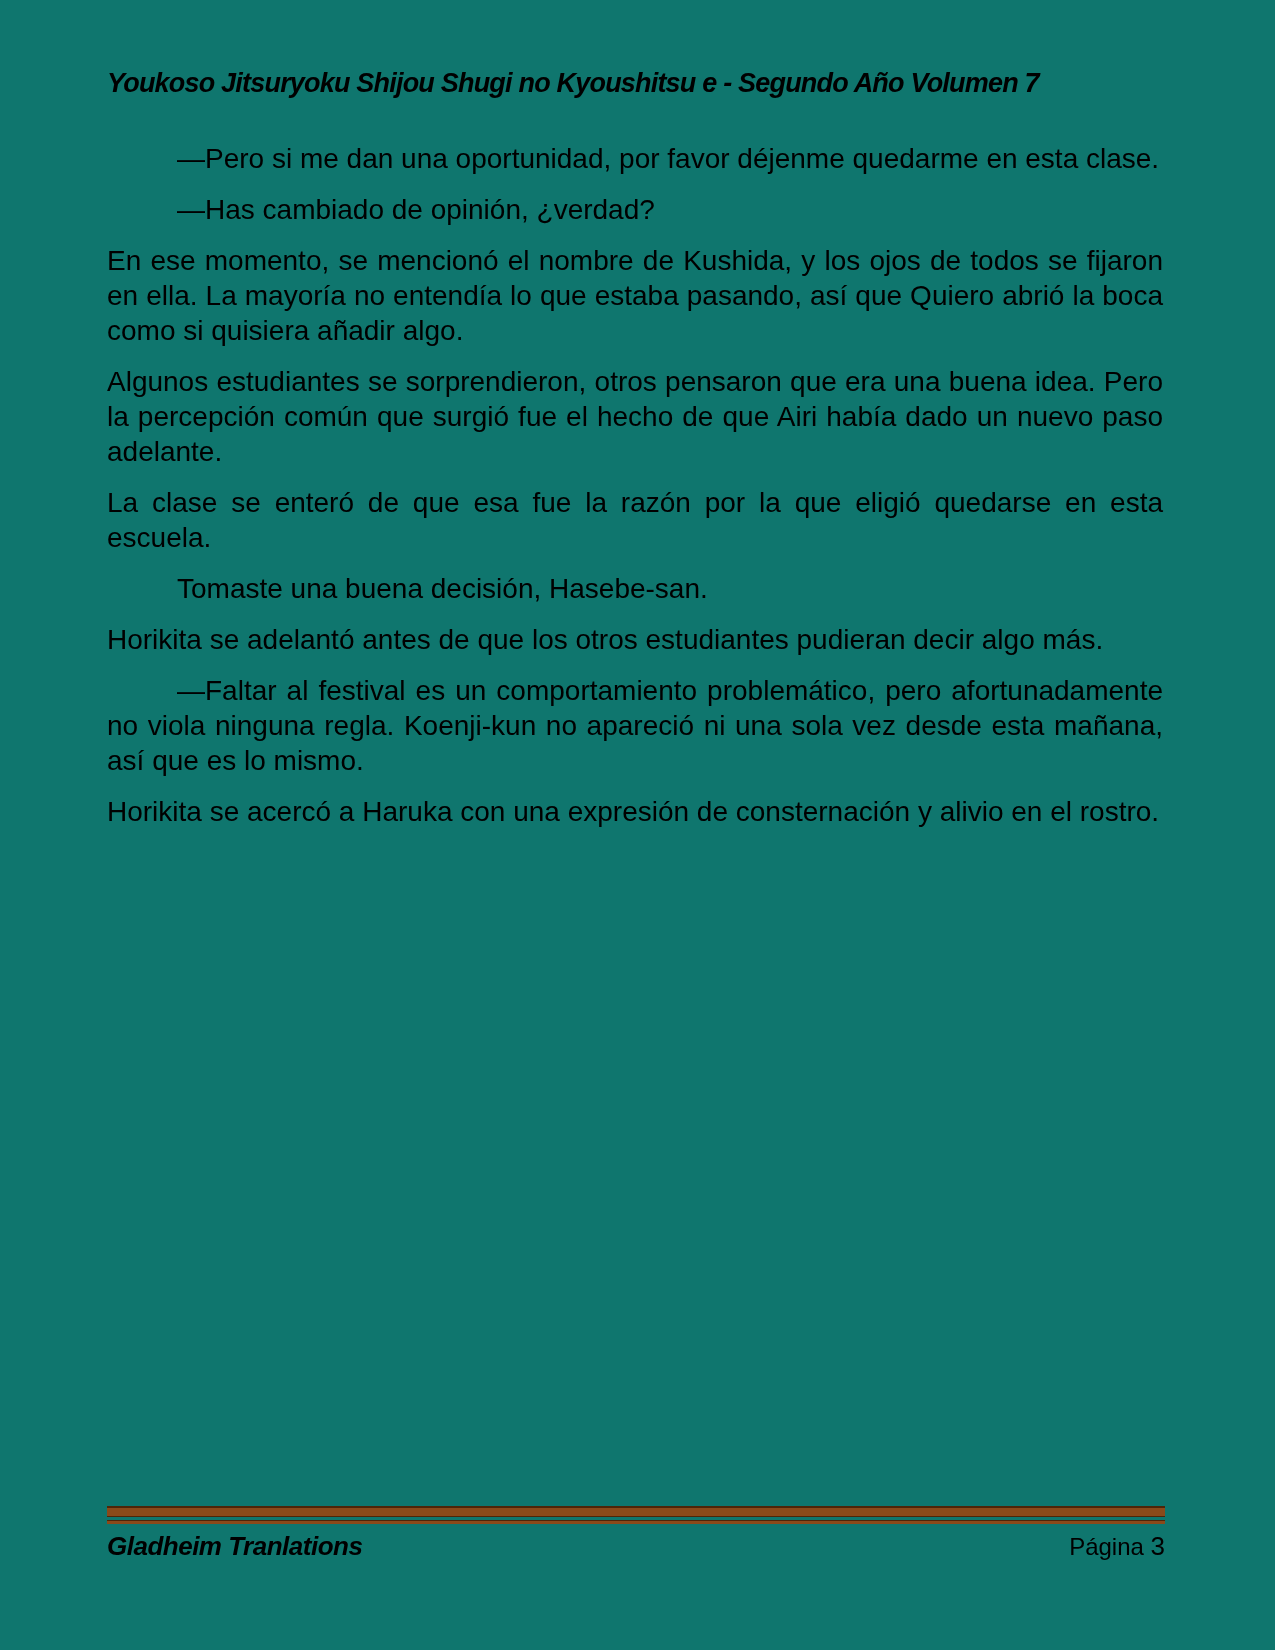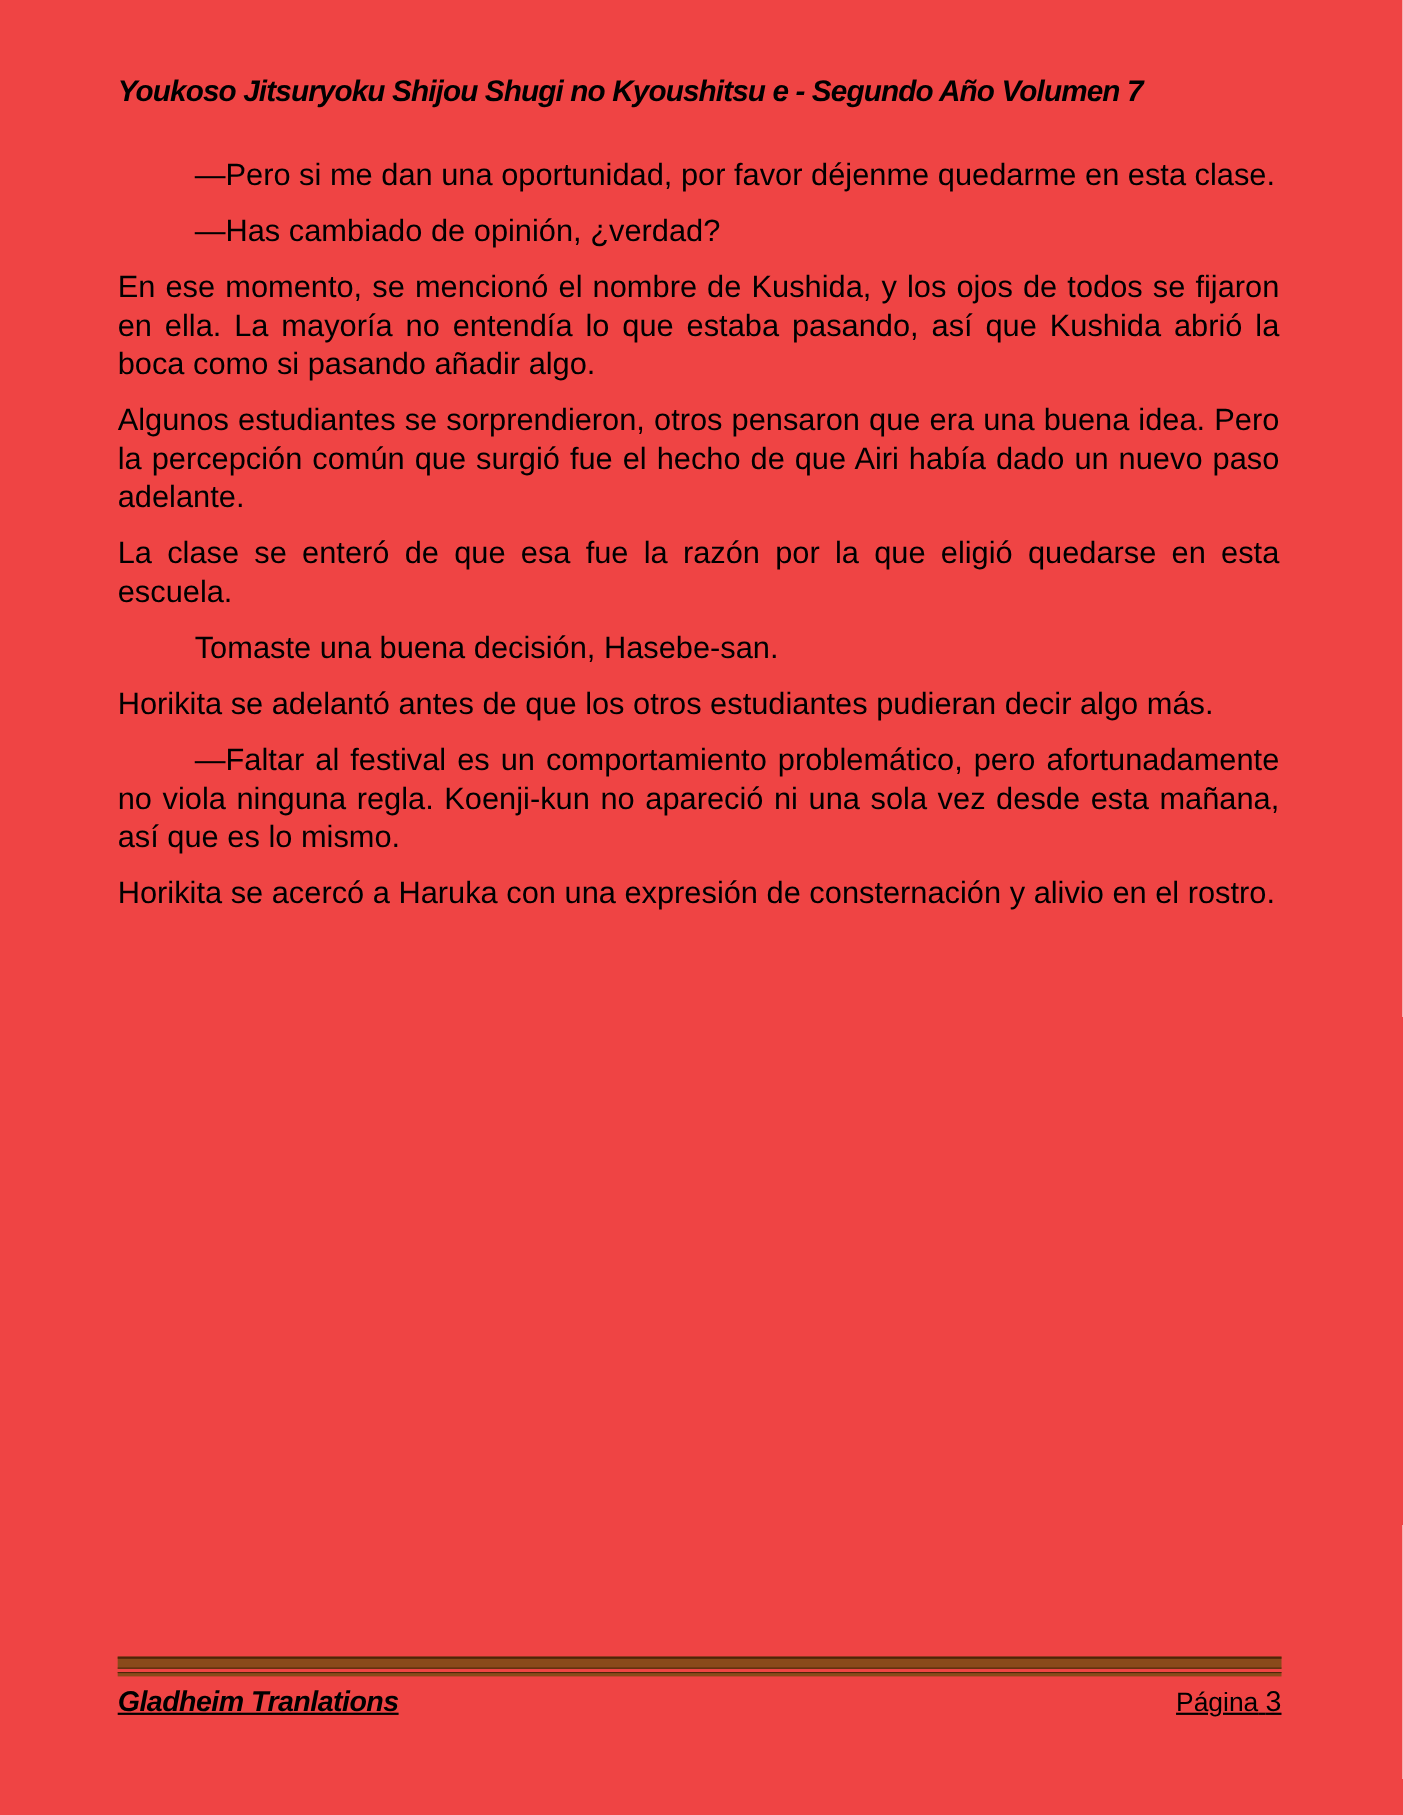--- a/index.html
+++ b/index.html
@@ -4,21 +4,21 @@
 <style>
   html, body {
     margin: 0;
     padding: 0;
     background: #ffffff;
   }
   .page {
     position: relative;
     width: 1275px;
     height: 1650px;
-    background: #ef4444;
+    background: #0f766e;
     font-family: "Liberation Sans", sans-serif;
     color: #000000;
     overflow: hidden;
   }
   .doc-header {
     position: absolute;
     top: 68px;
     left: 107px;
     right: 112px;
   }
@@ -63,21 +63,20 @@
     height: 3px;
     background: #8A4A1A;
     border-top: 1px solid #4E2508;
     margin-top: 3px;
   }
   .footer-row {
     margin-top: 7px;
     display: flex;
     justify-content: space-between;
     align-items: baseline;
-    text-decoration: underline;
   }
   .footer-translator {
     font-family: "Liberation Sans", sans-serif;
     font-weight: bold;
     font-style: italic;
     font-size: 26px;
     letter-spacing: -0.5px;
     color: #000000;
   }
   .footer-page {
@@ -94,21 +93,21 @@
 <div class="page">
 
   <header class="doc-header">
     <span class="header-title">Youkoso Jitsuryoku Shijou Shugi no Kyoushitsu e - Segundo Año Volumen 7</span>
   </header>
 
   <main class="doc-content">
     <div id="paragraphs">
         <p class="para indent">—Pero si me dan una oportunidad, por favor déjenme quedarme en esta clase.</p>
         <p class="para indent">—Has cambiado de opinión, ¿verdad?</p>
-        <p class="para">En ese momento, se mencionó el nombre de Kushida, y los ojos de todos se fijaron en ella. La mayoría no entendía lo que estaba pasando, así que Kushida abrió la boca como si pasando añadir algo.</p>
+        <p class="para">En ese momento, se mencionó el nombre de Kushida, y los ojos de todos se fijaron en ella. La mayoría no entendía lo que estaba pasando, así que Quiero abrió la boca como si quisiera añadir algo.</p>
         <p class="para">Algunos estudiantes se sorprendieron, otros pensaron que era una buena idea. Pero la percepción común que surgió fue el hecho de que Airi había dado un nuevo paso adelante.</p>
         <p class="para">La clase se enteró de que esa fue la razón por la que eligió quedarse en esta escuela.</p>
         <p class="para indent">Tomaste una buena decisión, Hasebe-san.</p>
         <p class="para">Horikita se adelantó antes de que los otros estudiantes pudieran decir algo más.</p>
         <p class="para indent">—Faltar al festival es un comportamiento problemático, pero afortunadamente no viola ninguna regla. Koenji-kun no apareció ni una sola vez desde esta mañana, así que es lo mismo.</p>
         <p class="para">Horikita se acercó a Haruka con una expresión de consternación y alivio en el rostro.</p>
       </div>
   </main>
 
   <footer class="doc-footer">

